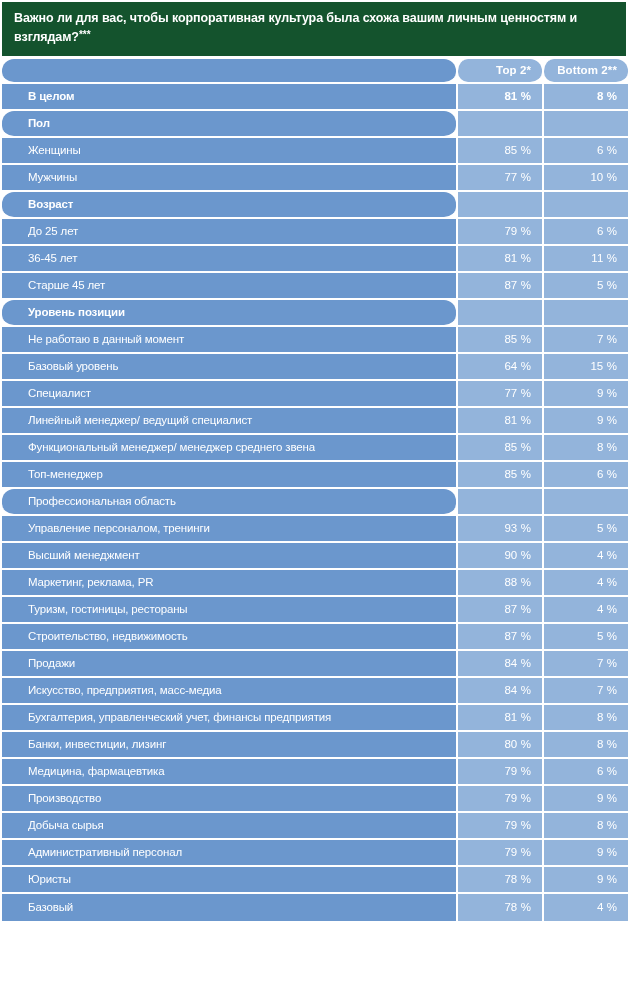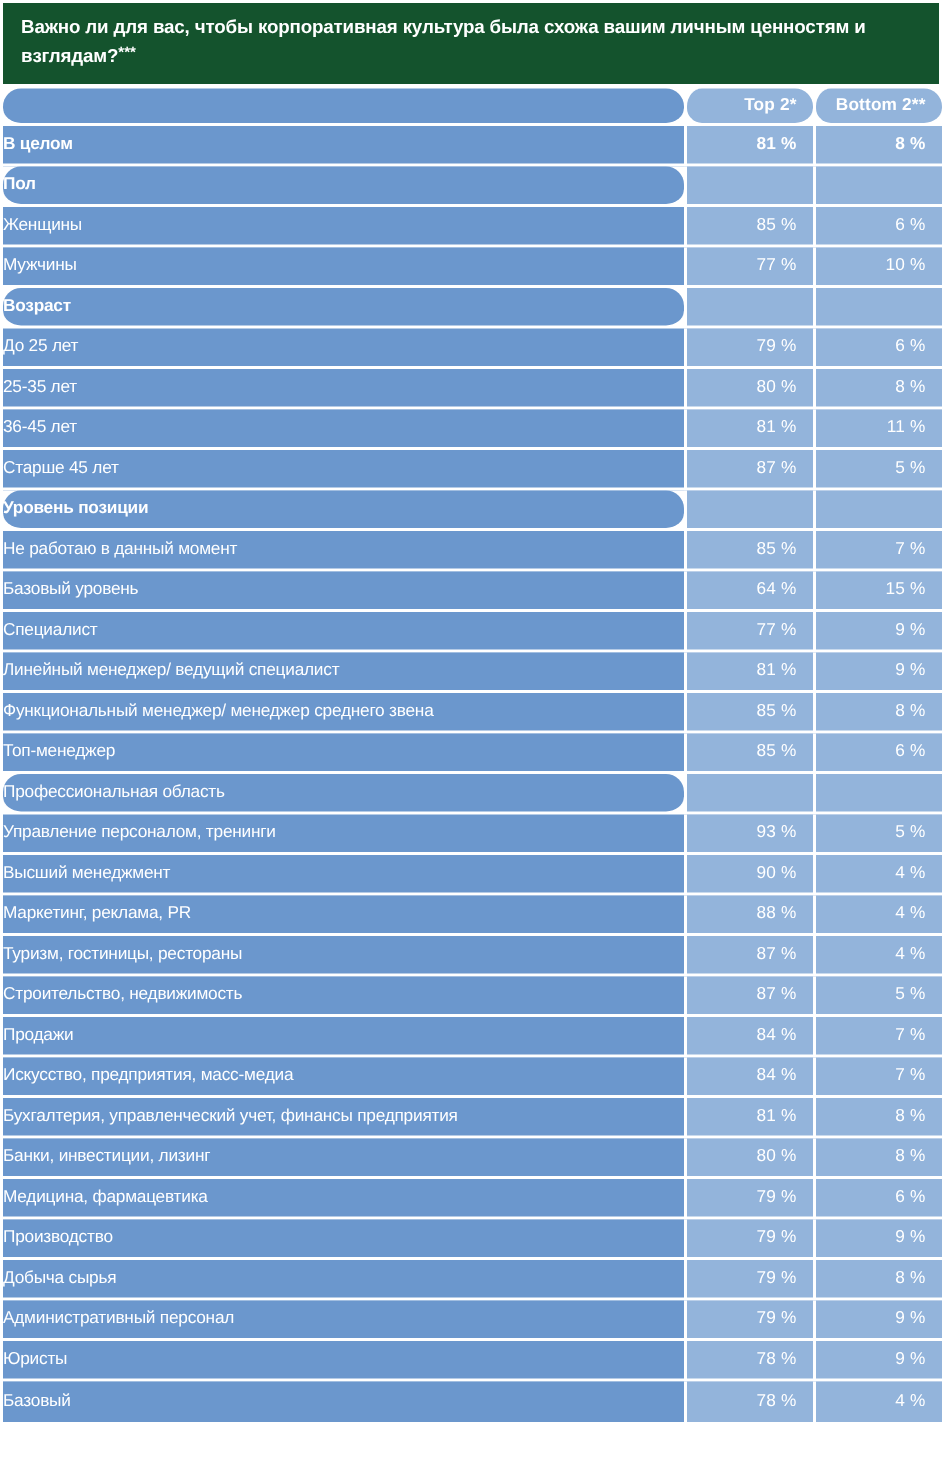--- a/index.html
+++ b/index.html
@@ -67,21 +67,21 @@
   tr.row > td {
     height: 27px;
     box-sizing: border-box;
     color: #ffffff;
     font-size: 11.5px;
     border-bottom: 2px solid #ffffff;
   }
 
   td.label {
     background: #6b97cd;
-    padding-left: 0;
+    padding-left: 26px;
     text-align: left;
     letter-spacing: -0.15px;
   }
   td.val {
     background: #93b4db;
     padding-right: 11px;
     text-align: right;
     border-left: 2px solid #ffffff;
     letter-spacing: 0.1px;
   }
@@ -155,25 +155,20 @@
           <td class="label">Возраст</td>
           <td class="val"></td>
           <td class="val"></td>
         </tr>
         <tr class="row">
           <td class="label">До 25 лет</td>
           <td class="val">79 %</td>
           <td class="val">6 %</td>
         </tr>
         <tr class="row">
-          <td class="label">25-35 лет</td>
-          <td class="val">80 %</td>
-          <td class="val">8 %</td>
-        </tr>
-        <tr class="row">
           <td class="label">36-45 лет</td>
           <td class="val">81 %</td>
           <td class="val">11 %</td>
         </tr>
         <tr class="row">
           <td class="label">Старше 45 лет</td>
           <td class="val">87 %</td>
           <td class="val">5 %</td>
         </tr>
         <tr class="row group">

